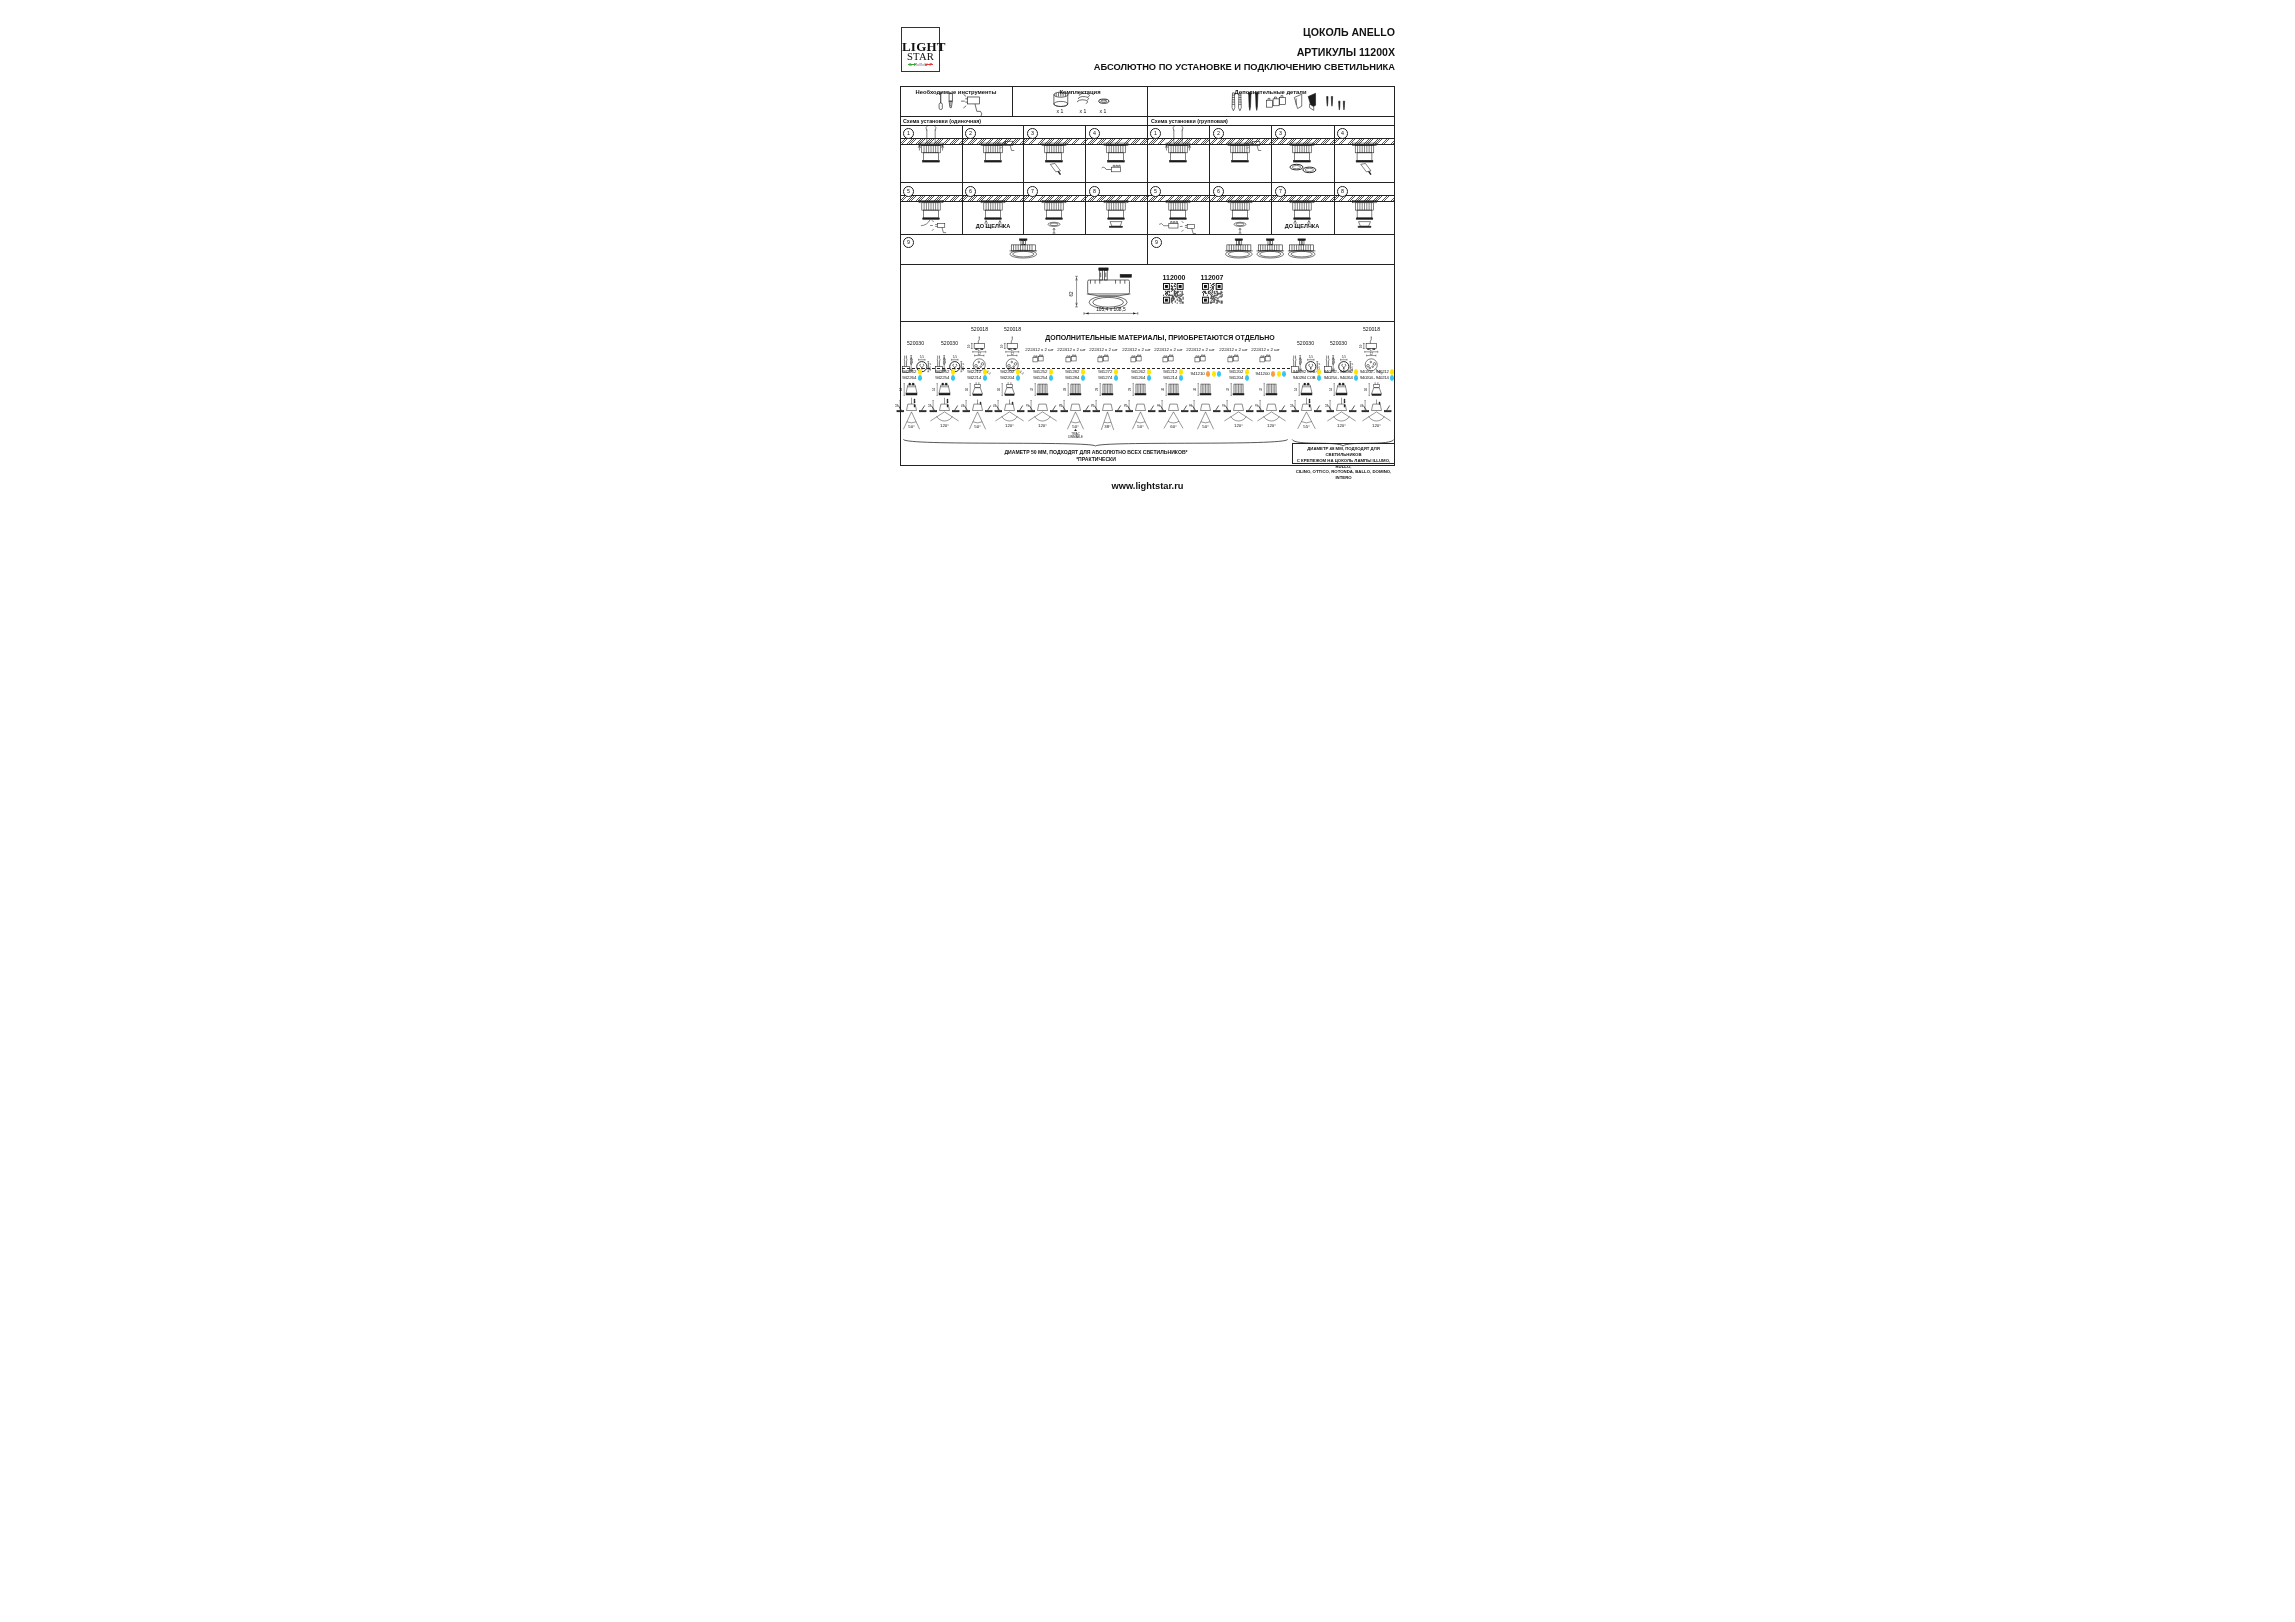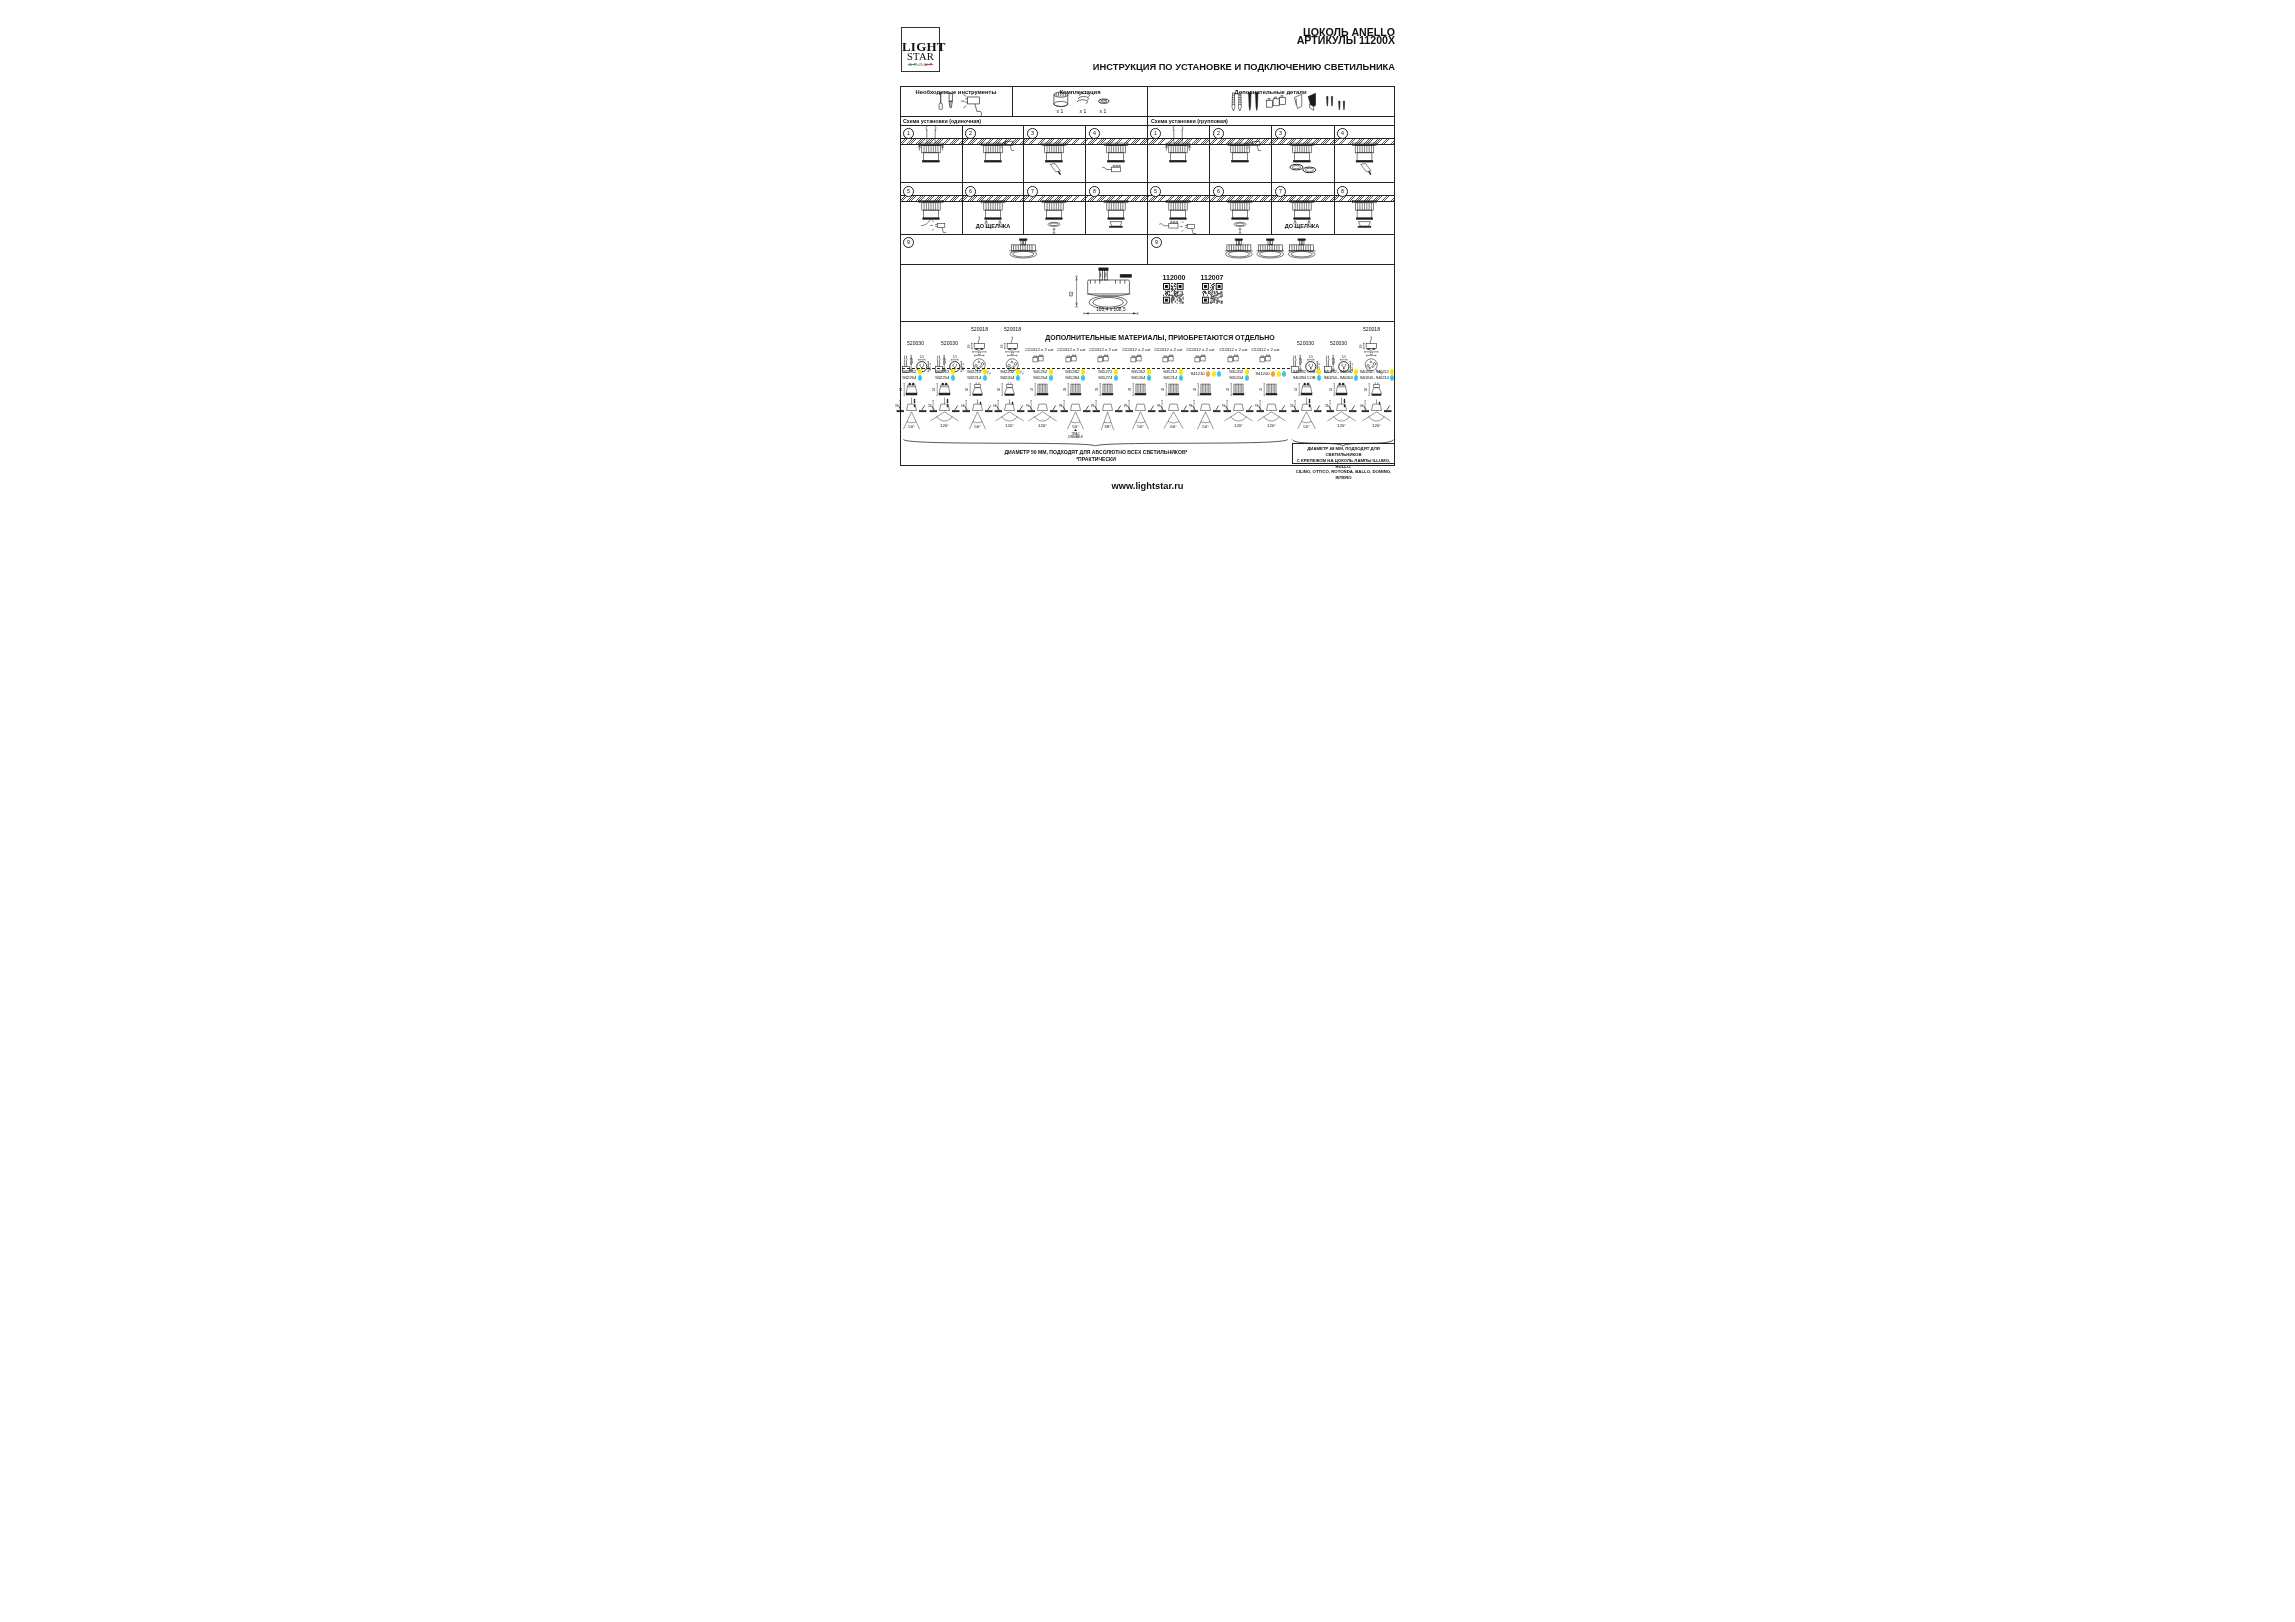--- a/index.html
+++ b/index.html
@@ -13,21 +13,21 @@
   
   .logo-box{position:absolute;left:116px;top:27px;width:37px;height:43px;border:0.7px solid #333;text-align:center;}
   .logo-light{font-family:"Liberation Serif",serif;font-weight:bold;font-size:13px;letter-spacing:0.2px;line-height:8.8px;margin-top:15px;}
   .logo-star{font-family:"Liberation Serif",serif;font-weight:normal;font-size:10.6px;letter-spacing:0.2px;line-height:9.7px;}
   .logo-group{font-size:4.2px;letter-spacing:2.1px;margin-top:0.9px;text-indent:2.1px;}
   .flag{position:absolute;left:6px;bottom:5.6px;width:25.4px;height:1.9px;display:flex;}
   .flag span{flex:1;}
   
   .hdr{position:absolute;right:115px;text-align:right;font-weight:bold;white-space:nowrap;}
   .hdr-series{top:26px;font-size:10.6px;}
-  .hdr-articles{top:34px;font-size:10.6px;}
+  .hdr-articles{top:46px;font-size:10.6px;}
   .hdr-instruction{top:62px;font-size:9.3px;}
   .sec-title{position:absolute;font-weight:bold;font-size:5.8px;text-align:center;white-space:nowrap;}
   .scheme-title{position:absolute;font-weight:bold;font-size:5.3px;white-space:nowrap;}
   .step-num{position:absolute;width:8.8px;height:8.8px;border:0.6px solid #222;border-radius:50%;
             text-align:center;line-height:8.8px;font-size:5.3px;background:#fff;}
   .click-note{position:absolute;font-weight:bold;font-size:5.6px;text-align:center;white-space:nowrap;}
   .x1{position:absolute;font-size:5.1px;text-align:center;width:14px;}
   .qr-label{position:absolute;font-weight:bold;font-size:7px;text-align:center;width:28px;}
   .mat-title{position:absolute;font-weight:bold;font-size:7px;text-align:center;white-space:nowrap;}
   .code-label{position:absolute;font-size:5.1px;text-align:center;width:37px;white-space:nowrap;}
@@ -55,21 +55,21 @@
     <div class="logo-group">GROUP</div>
     <div class="flag">
       <span style="background:#3da639"></span>
         <span style="background:#fff;border-top:0.5px solid #ccc;border-bottom:0.5px solid #ccc"></span>
         <span style="background:#e03a3c"></span>
     </div>
   </div>
 
   <div class="hdr hdr-series">ЦОКОЛЬ ANELLO</div>
   <div class="hdr hdr-articles">АРТИКУЛЫ 11200X</div>
-  <div class="hdr hdr-instruction">ИНСТРУКЦИЯ ПО УСТАНОВКЕ И ПОДКЛЮЧЕНИЮ СВЕТИЛЬНИКА</div>
+  <div class="hdr hdr-instruction">АБСОЛЮТНО ПО УСТАНОВКЕ И ПОДКЛЮЧЕНИЮ СВЕТИЛЬНИКА</div>
 
   <div class="sec-title" style="left:118px;top:89px;width:106px">Необходимые инструменты</div>
   <div class="sec-title" style="left:231px;top:89px;width:128px">Комплектация</div>
   <div class="sec-title" style="left:365px;top:89px;width:241px">Дополнительные детали</div>
 
   <svg class="abs" style="left:115px;top:90px" width="112" height="26" viewBox="0 0 242 56">
     <g stroke="#1c1c1c" fill="none" stroke-width="1.4">
       <path d="M88,6 v22" stroke-width="2"></path>
         <path d="M85,6 h6"></path>
         <rect x="84.5" y="28" width="7" height="14" rx="3"></rect>

